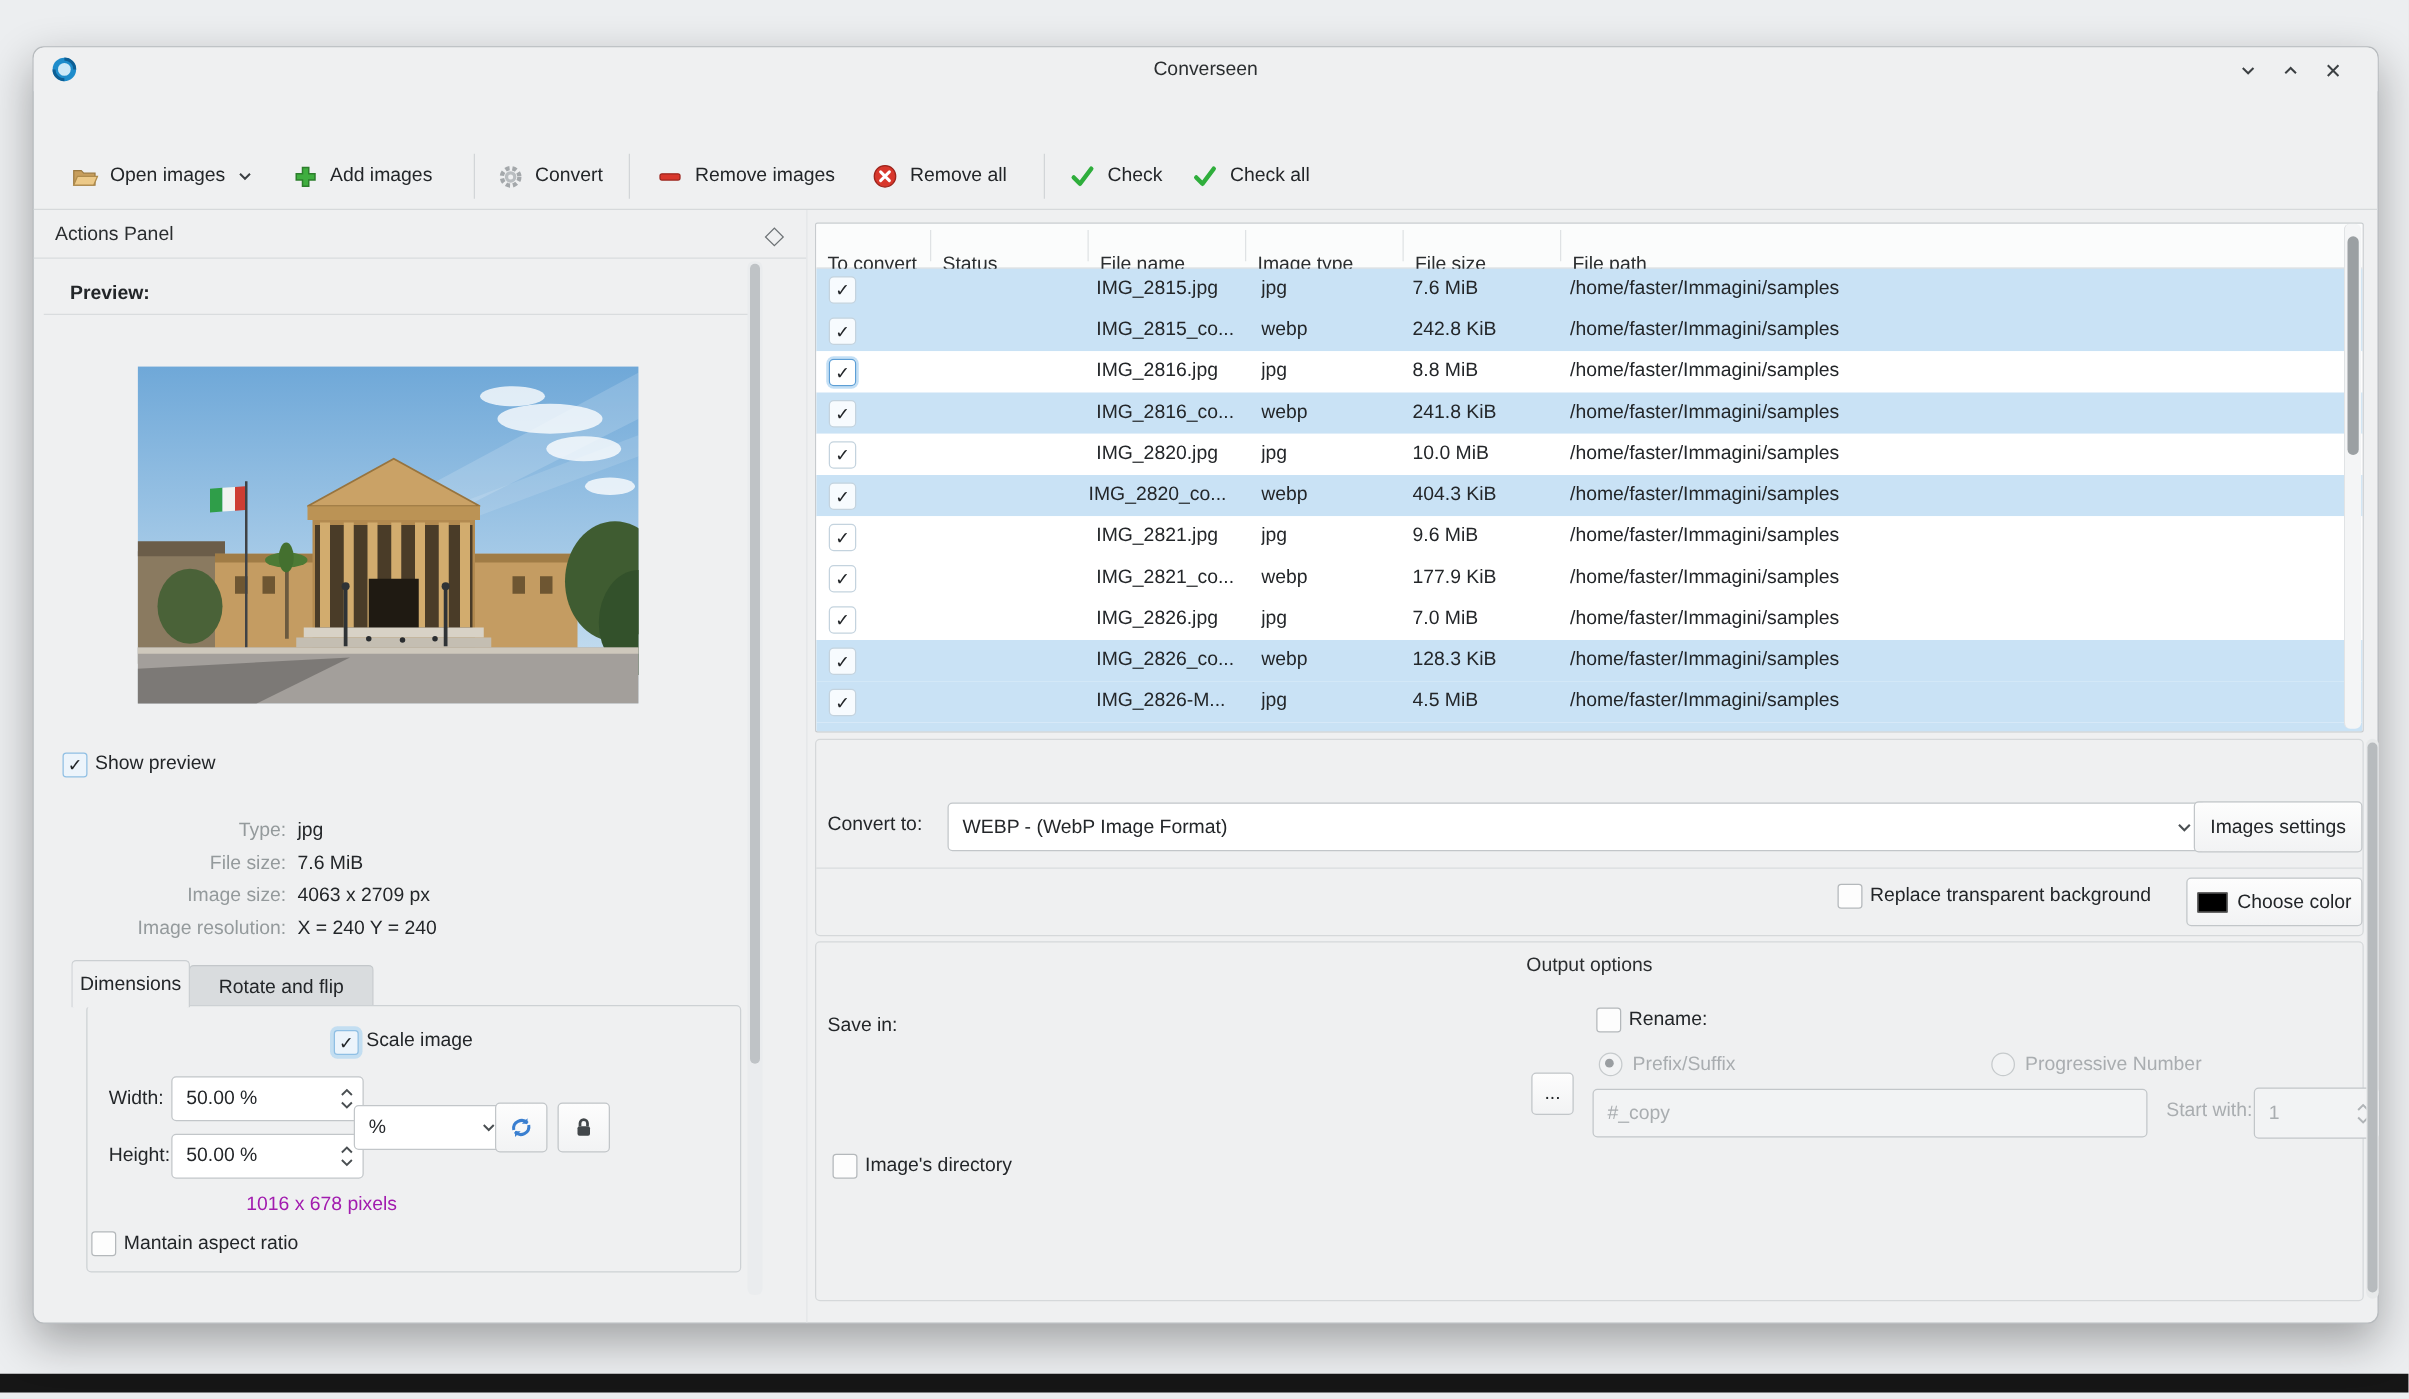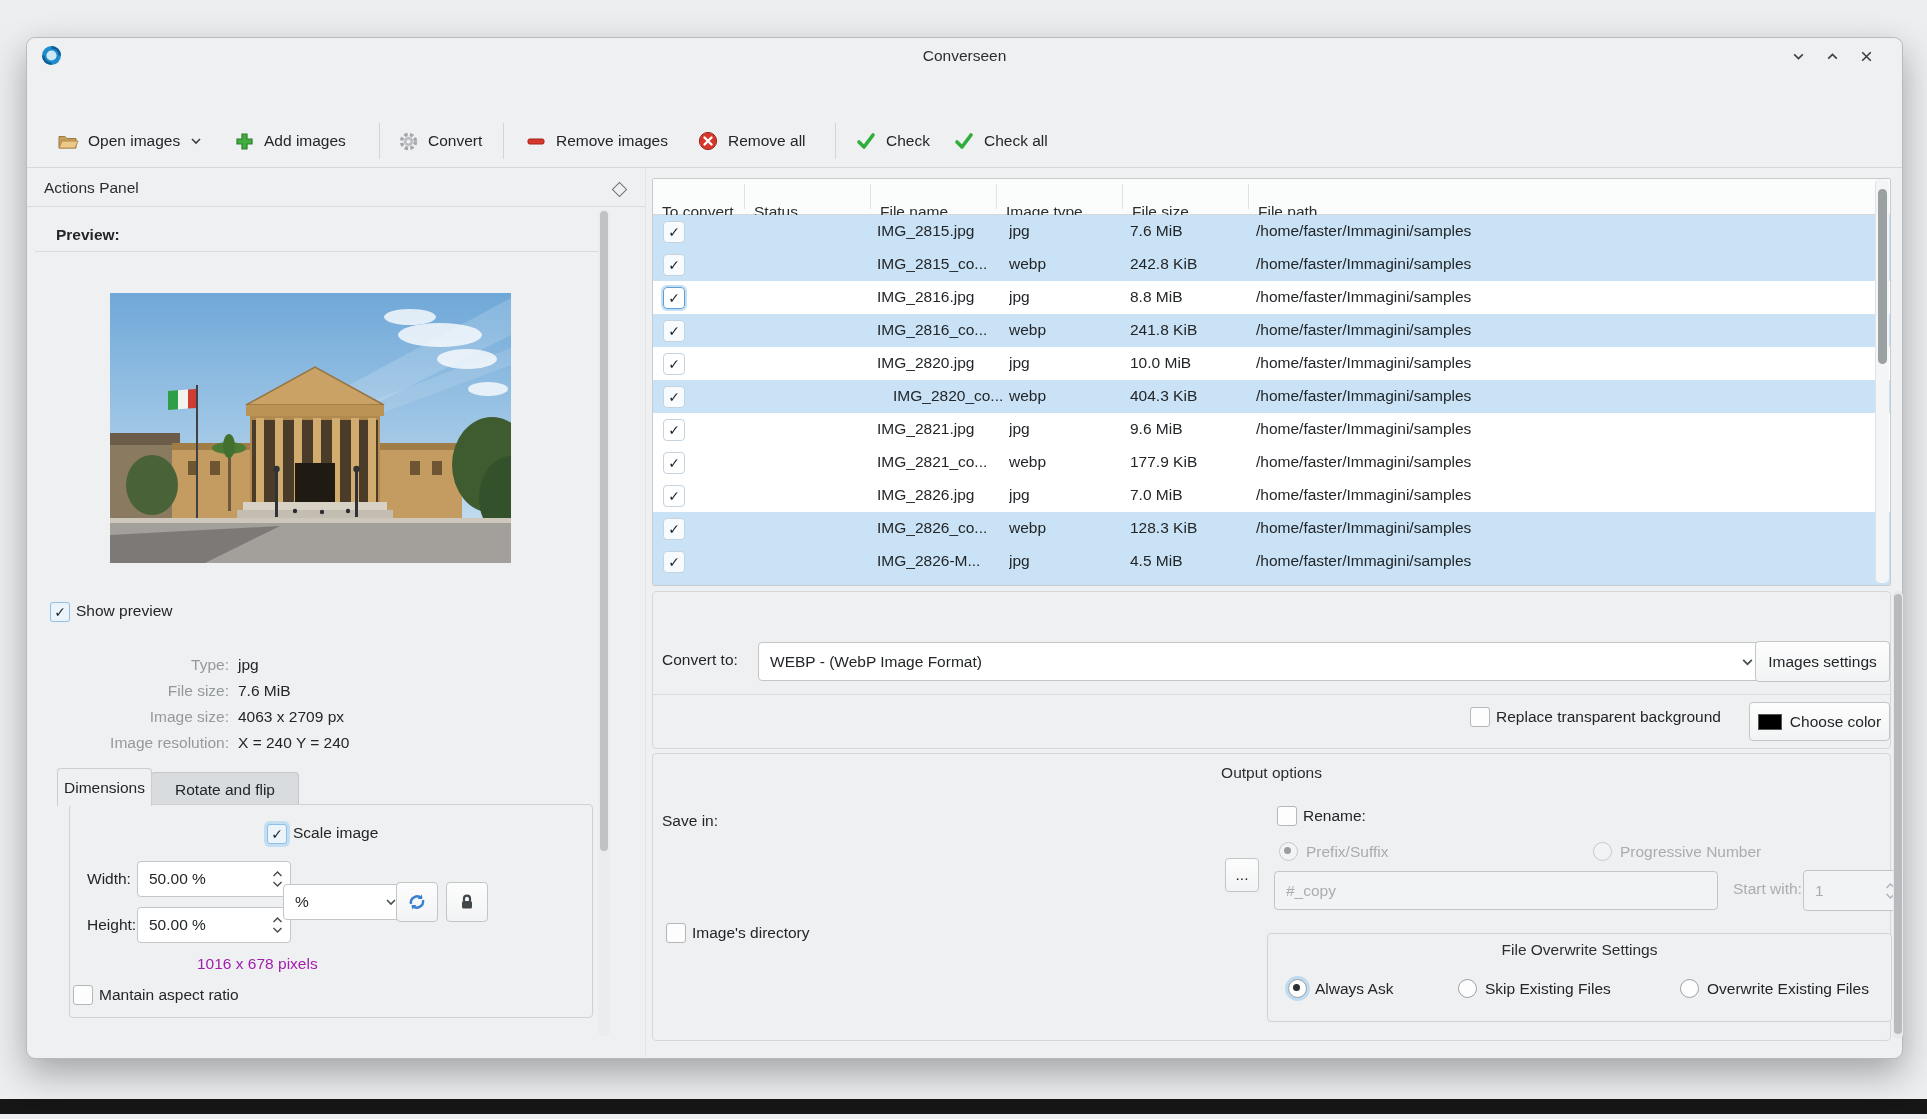--- a/index.html
+++ b/index.html
@@ -397,21 +397,21 @@
           </div>
           <div class="trow">
             <span class="chkbox">✓</span>
             <span class="c" style="left:224px;width:130px;">IMG_2820.jpg</span>
             <span class="c" style="left:356px;width:110px;">jpg</span>
             <span class="c" style="left:477px;width:120px;">10.0 MiB</span>
             <span class="c" style="left:603px;width:610px;">/home/faster/Immagini/samples</span>
           </div>
           <div class="trow sel">
             <span class="chkbox">✓</span>
-            <span class="c" style="left:240px;width:130px;">IMG_2820_co...</span>
+            <span class="c" style="left:208px;width:130px;text-align:center;">IMG_2820_co...</span>
             <span class="c" style="left:356px;width:110px;">webp</span>
             <span class="c" style="left:477px;width:120px;">404.3 KiB</span>
             <span class="c" style="left:603px;width:610px;">/home/faster/Immagini/samples</span>
           </div>
           <div class="trow">
             <span class="chkbox">✓</span>
             <span class="c" style="left:224px;width:130px;">IMG_2821.jpg</span>
             <span class="c" style="left:356px;width:110px;">jpg</span>
             <span class="c" style="left:477px;width:120px;">9.6 MiB</span>
             <span class="c" style="left:603px;width:610px;">/home/faster/Immagini/samples</span>
@@ -500,28 +500,19 @@
         <span class="spin">
           <svg width="11" height="7" viewBox="0 0 11 7">
               <path d="M1.5 5.5l4-4 4 4" stroke="#b0b4b7" stroke-width="1.5" fill="none"></path>
             </svg>
           <svg width="11" height="7" viewBox="0 0 11 7">
               <path d="M1.5 1.5l4 4 4-4" stroke="#b0b4b7" stroke-width="1.5" fill="none"></path>
             </svg>
         </span>
       </div>
 
-      <div class="section" style="left:614px;top:179px;width:623px;height:87px;border-color:#d0d4d6;">
-        <div class="sectitle" style="top:7px;">File Overwrite Settings</div>
-        <span class="radio sel halo" style="left:20px;top:45px;"></span>
-        <span class="lbl" style="left:47px;top:46px;">Always Ask</span>
-        <span class="radio" style="left:190px;top:45px;"></span>
-        <span class="lbl" style="left:217px;top:46px;">Skip Existing Files</span>
-        <span class="radio" style="left:412px;top:45px;"></span>
-        <span class="lbl" style="left:439px;top:46px;">Overwrite Existing Files</span>
-      </div>
     </div>
 
     <div class="sbtrack" style="left:1866px;top:553px;width:10px;height:448px;background:#e7e9ea;"></div>
     <div class="sbhandle" style="left:1867px;top:556px;width:8px;height:440px;background:#b7bbbe;"></div>
 
   </div>
 </div>
 
 </body></html>

